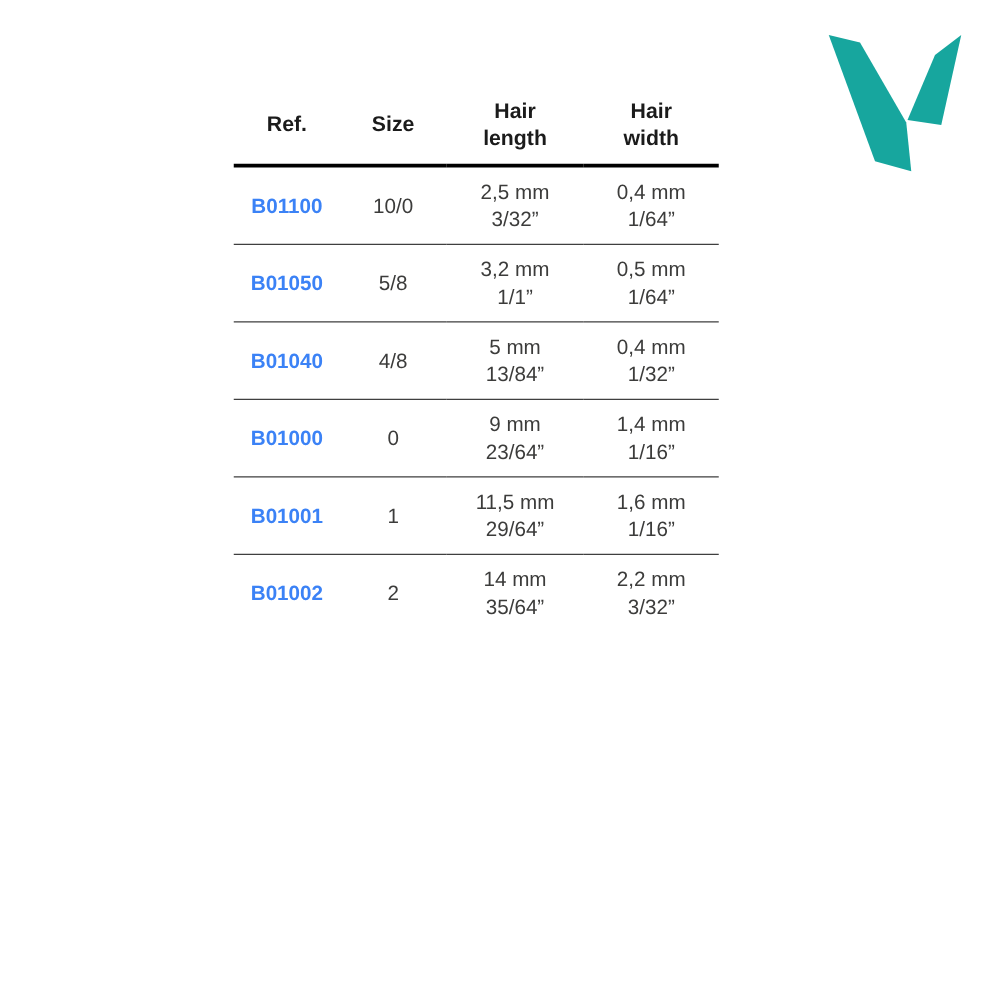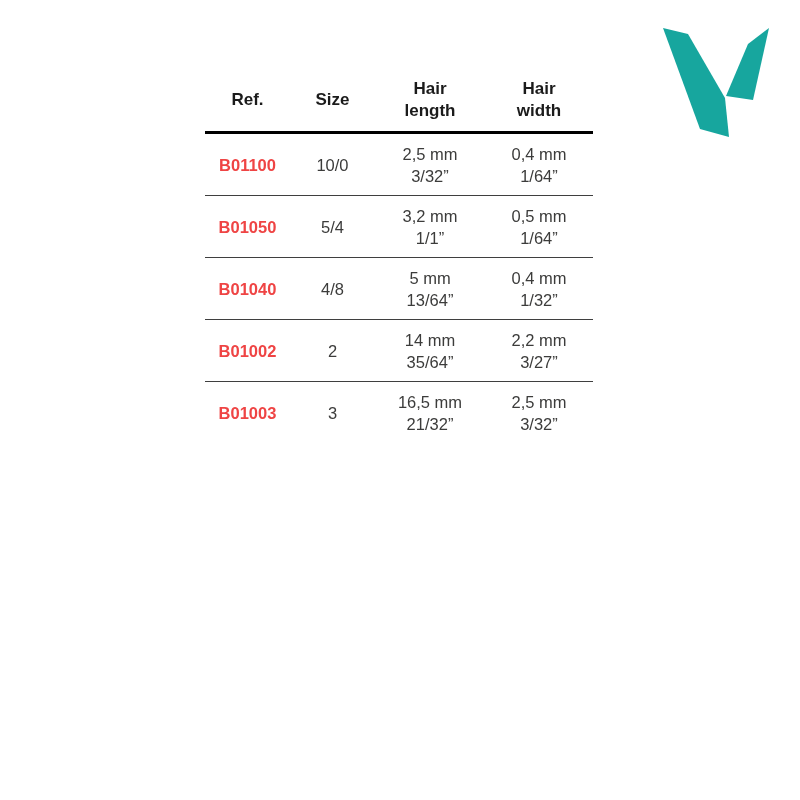--- a/index.html
+++ b/index.html
@@ -17,21 +17,21 @@
   }
   .logo {
     position: absolute;
     left: 656px;
     top: 22px;
     width: 118px;
     height: 122px;
   }
   table.spec-table {
     position: absolute;
-    left: 205px;
+    left: 187px;
     top: 68px;
     width: 388px;
     border-collapse: collapse;
     table-layout: fixed;
   }
   col.c-ref    { width: 85px; }
   col.c-size   { width: 85px; }
   col.c-length { width: 110px; }
   col.c-width  { width: 108px; }
 
@@ -56,21 +56,21 @@
     font-weight: 400;
     color: #3c3c3b;
     line-height: 22px;
     white-space: pre-line;
   }
   tbody tr + tr td {
     border-top: 1.5px solid #3f3f3f;
   }
   tbody td.ref-cell {
     font-weight: 700;
-    color: #ef4444;
+    color: #3b82f6;
   }
 </style>
 </head>
 <body>
 
 <div class="page">
 
   <svg class="logo" viewBox="0 0 118 122" aria-hidden="true">
     <polygon points="7,6 32,12 69,76 73,115 44,107" fill="#17a69e"></polygon>
     <polygon points="92,22 113,6 97,78 70,74" fill="#17a69e"></polygon>
@@ -97,46 +97,54 @@
         <tr>
           <td class="ref-cell">B01100</td>
           <td class="size-cell">10/0</td>
           <td class="length-cell">2,5 mm
 3/32”</td>
           <td class="width-cell">0,4 mm
 1/64”</td>
         </tr>
         <tr>
           <td class="ref-cell">B01050</td>
-          <td class="size-cell">5/4</td>
+          <td class="size-cell">5/8</td>
           <td class="length-cell">3,2 mm
 1/1”</td>
           <td class="width-cell">0,5 mm
 1/64”</td>
         </tr>
         <tr>
           <td class="ref-cell">B01040</td>
           <td class="size-cell">4/8</td>
           <td class="length-cell">5 mm
-13/64”</td>
+13/84”</td>
           <td class="width-cell">0,4 mm
 1/32”</td>
+        </tr>
+        <tr>
+          <td class="ref-cell">B01000</td>
+          <td class="size-cell">0</td>
+          <td class="length-cell">9 mm
+23/64”</td>
+          <td class="width-cell">1,4 mm
+1/16”</td>
+        </tr>
+        <tr>
+          <td class="ref-cell">B01001</td>
+          <td class="size-cell">1</td>
+          <td class="length-cell">11,5 mm
+29/64”</td>
+          <td class="width-cell">1,6 mm
+1/16”</td>
         </tr>
         <tr>
           <td class="ref-cell">B01002</td>
           <td class="size-cell">2</td>
           <td class="length-cell">14 mm
 35/64”</td>
           <td class="width-cell">2,2 mm
-3/27”</td>
-        </tr>
-        <tr>
-          <td class="ref-cell">B01003</td>
-          <td class="size-cell">3</td>
-          <td class="length-cell">16,5 mm
-21/32”</td>
-          <td class="width-cell">2,5 mm
 3/32”</td>
         </tr>
       </tbody>
   </table>
 
 </div>
 
 </body></html>

